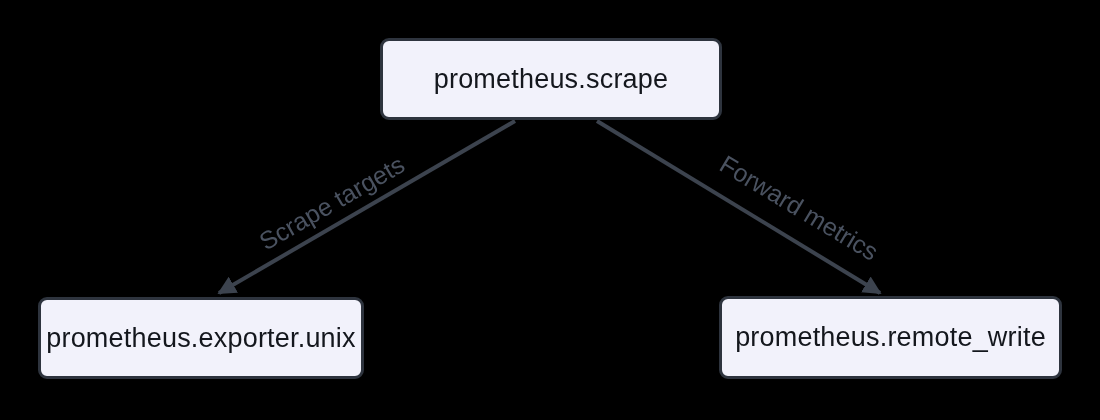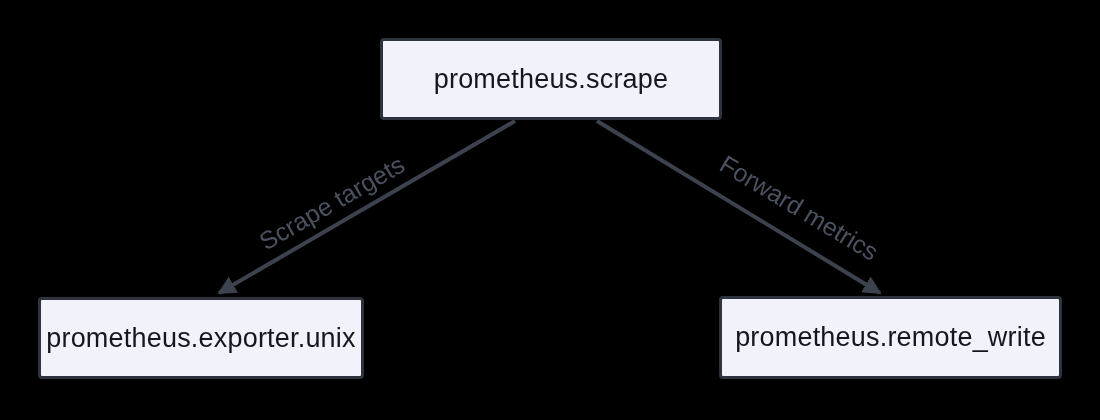--- a/index.html
+++ b/index.html
@@ -31,21 +31,21 @@
   .edge {
     stroke: var(--edge);
     stroke-width: 4;
     fill: none;
   }
   .arrowhead { fill: var(--edge); }
   .node {
     position: absolute;
     background: var(--node-fill);
     border: 3.5px solid var(--node-border);
-    border-radius: 4px;
+    border-radius: 9px;
     display: flex;
     align-items: center;
     justify-content: center;
   }
   .node-label {
     color: var(--node-text);
     font-size: 27px;
     letter-spacing: 0.2px;
     white-space: nowrap;
   }

